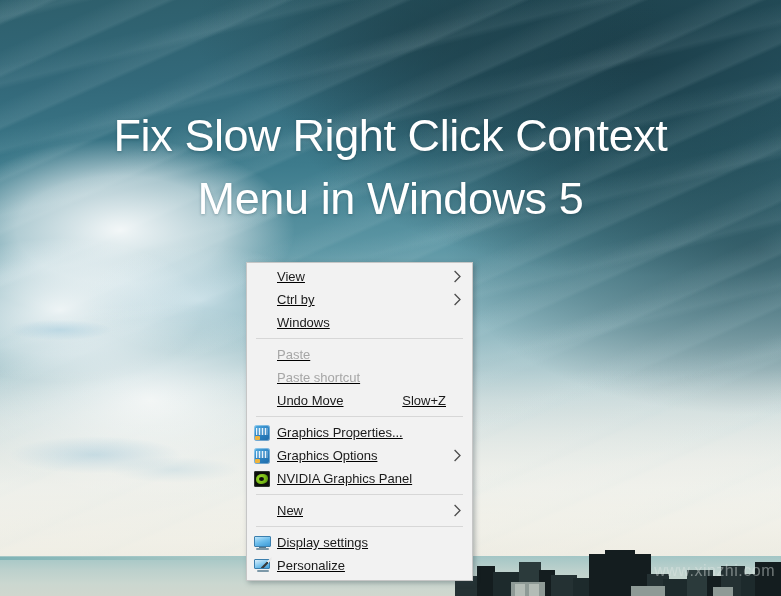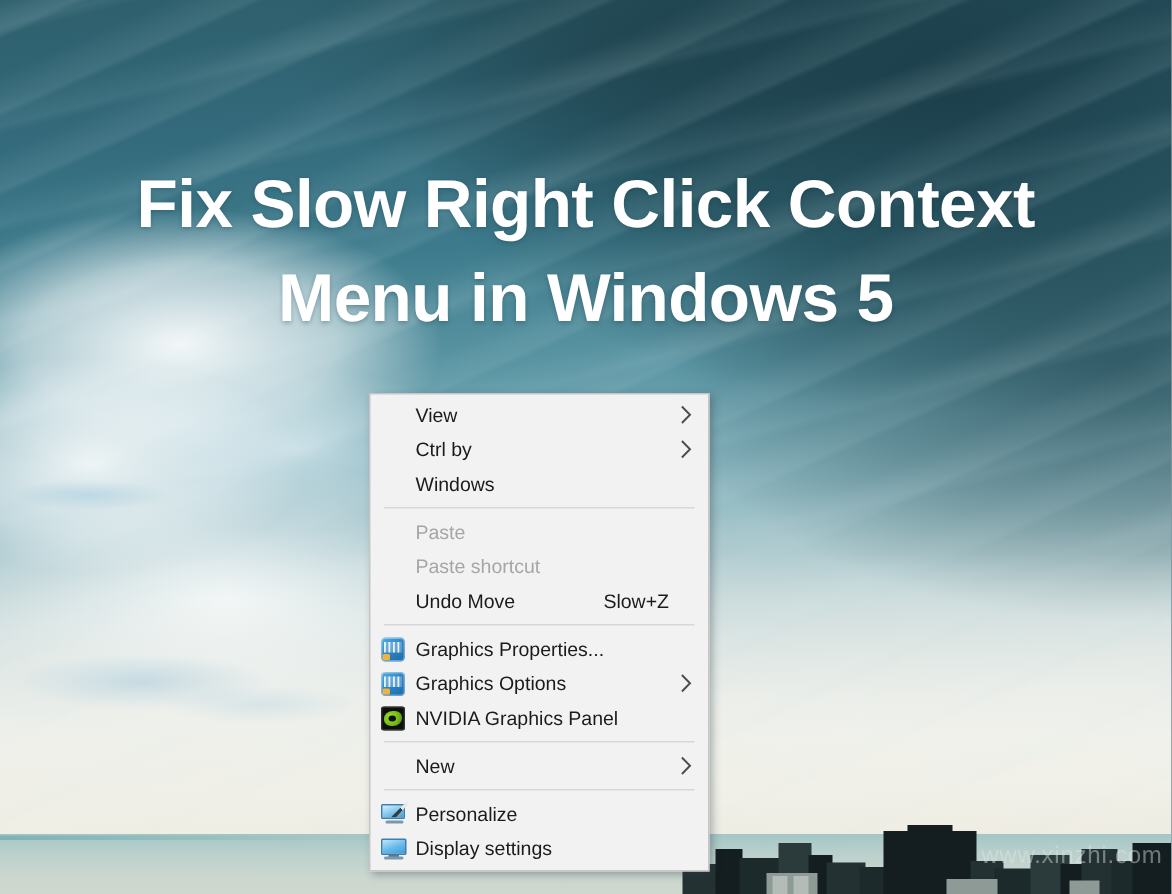--- a/index.html
+++ b/index.html
@@ -100,36 +100,37 @@
     font-size:16px;color:rgba(225,230,228,.45);
     letter-spacing:.5px;font-family:"Liberation Sans",sans-serif;
     white-space:nowrap;
   }
 
   
   .headline{
     position:absolute;left:0;right:0;top:104px;
     text-align:center;color:#ffffff;
     font-family:"Liberation Sans",sans-serif;
-    font-weight:bold;font-size:45px;line-height:63px;
+    font-weight:normal;font-size:45px;line-height:63px;
     letter-spacing:-.4px;
     text-shadow:0 1px 3px rgba(20,50,60,.30);
   }
   .headline .ln{display:block;}
 
   
   .ctx{
     position:absolute;left:246px;top:262px;width:227px;
     background:#f2f2f2;
     border:1px solid #c6c6c6;
     box-shadow:2px 2px 5px rgba(40,60,66,.34);
     padding:2px 0 3px 0;
     box-sizing:border-box;
     font-family:"Liberation Sans",sans-serif;
     user-select:none;
+    text-decoration:underline;
   }
   .mi{
     position:relative;display:flex;align-items:center;
     height:23px;padding:0 8px 0 0;box-sizing:border-box;
   }
   .mi .ic{
     width:30px;min-width:30px;height:22px;
     display:flex;align-items:center;justify-content:center;
   }
   .mi .lbl{
@@ -338,35 +339,35 @@
         <span class="lbl">New</span>
         <span class="arrow">
           <svg class="chev" width="9" height="13" viewBox="0 0 9 13" aria-hidden="true">
             <path d="M1.6 1 L7 6.5 L1.6 12" fill="none" stroke="#4d4d4d" stroke-width="1.3"></path>
           </svg>
         </span>
       </div>
       <div class="sep"></div>
       <div class="mi">
         <span class="ic">
+          <span class="ico-mon">
+            <span class="scr"></span>
+            <span class="stand"></span>
+            <span class="base"></span>
+          </span>
+        </span>
+        <span class="lbl">Display settings</span>
+        <span class="arrow"></span>
+      </div>
+      <div class="mi">
+        <span class="ic">
           <span class="ico-per">
             <span class="scr"></span>
             <span class="base"></span>
             <span class="brush"></span>
           </span>
         </span>
         <span class="lbl">Personalize</span>
         <span class="arrow"></span>
       </div>
-      <div class="mi">
-        <span class="ic">
-          <span class="ico-mon">
-            <span class="scr"></span>
-            <span class="stand"></span>
-            <span class="base"></span>
-          </span>
-        </span>
-        <span class="lbl">Display settings</span>
-        <span class="arrow"></span>
-      </div>
     </div>
 
 </div>
 
 </body></html>

